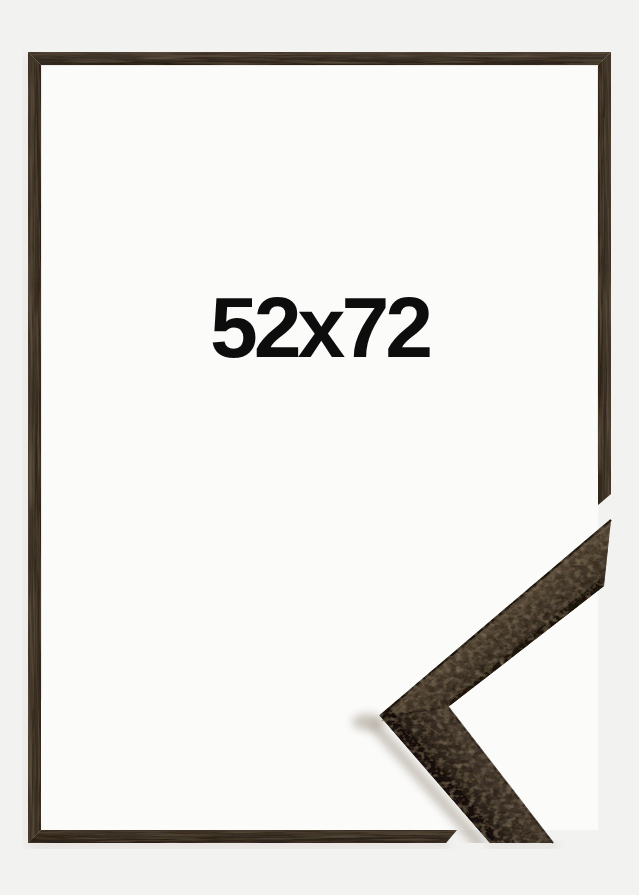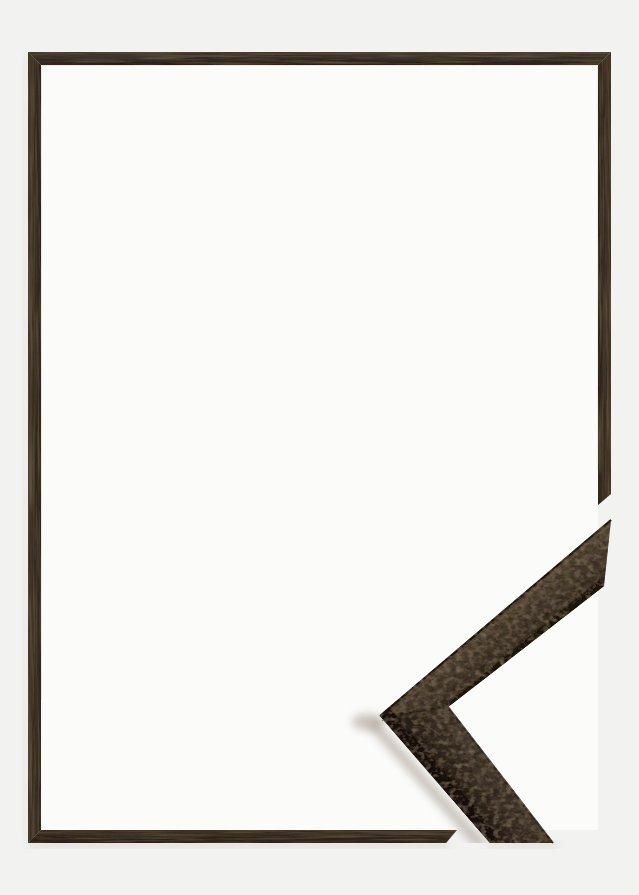--- a/index.html
+++ b/index.html
@@ -167,13 +167,14 @@
 
       <polygon points="380,716 490,843 499,835 389,708" fill="#1d1711" opacity="0.85"></polygon>
 
       <path d="M380,716 L611,520" stroke="#221b14" stroke-width="2.2" fill="none"></path>
       <path d="M382,721 L610,525" stroke="#71624f" stroke-width="1.1" opacity="0.5" fill="none"></path>
       <path d="M448,707 L553,843" stroke="#28211a" stroke-width="2" opacity="0.8" fill="none"></path>
       <path d="M381,716 L448,707" stroke="#19130e" stroke-width="1.5" opacity="0.6" fill="none"></path>
     </g>
   </svg>
 
+  <div class="size-label">52x72</div>
 </div>
 
 </body></html>

